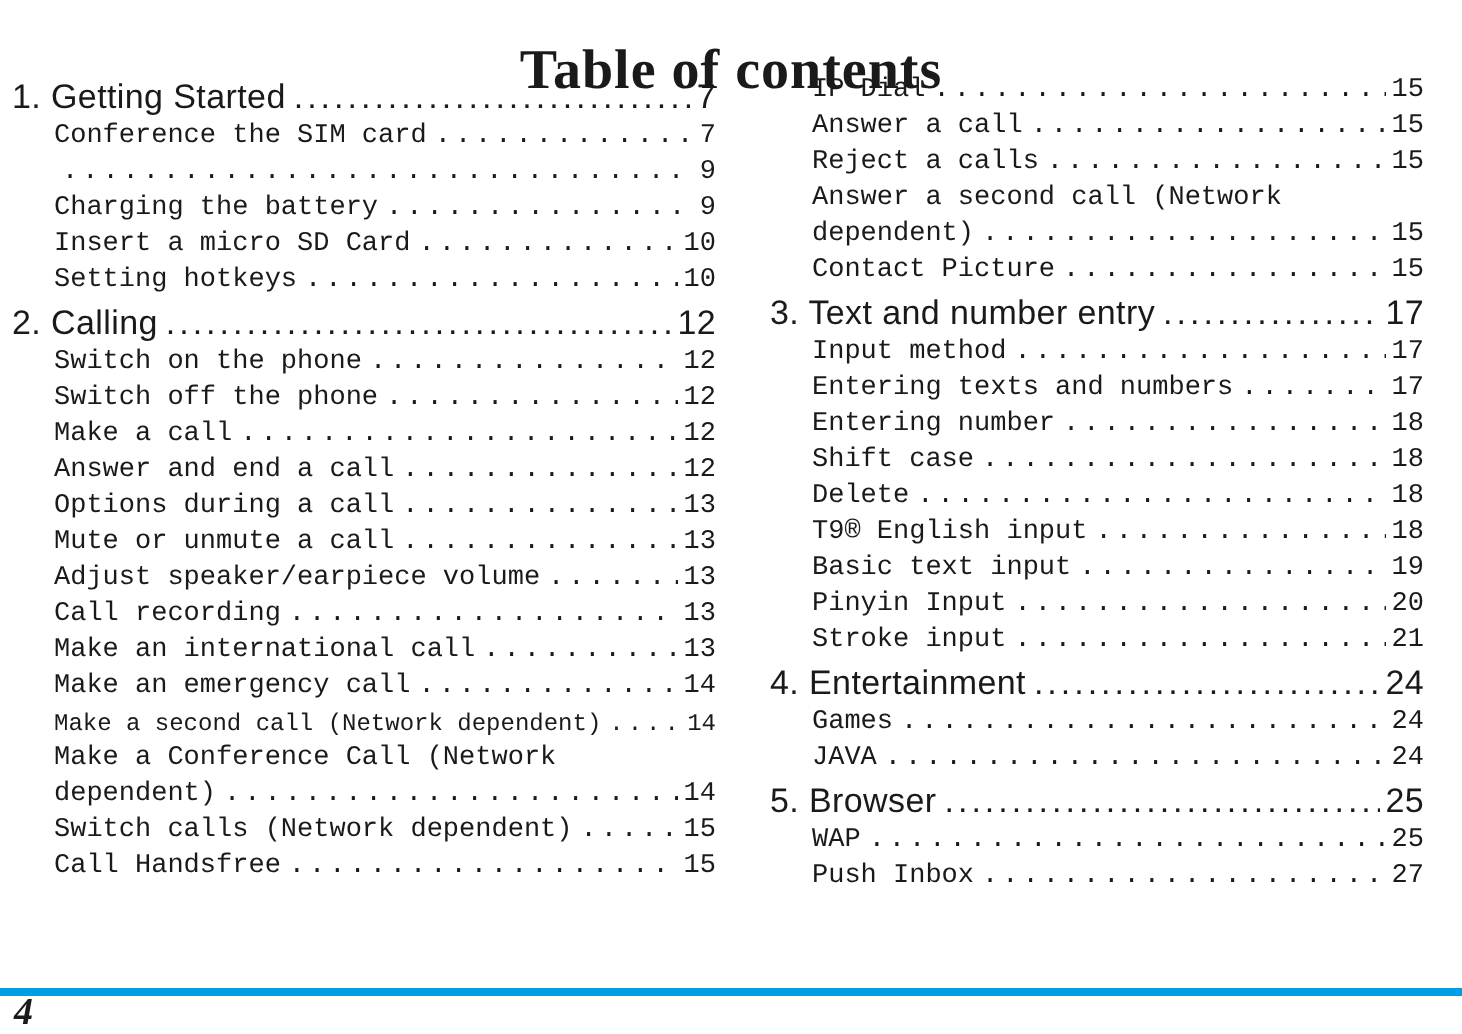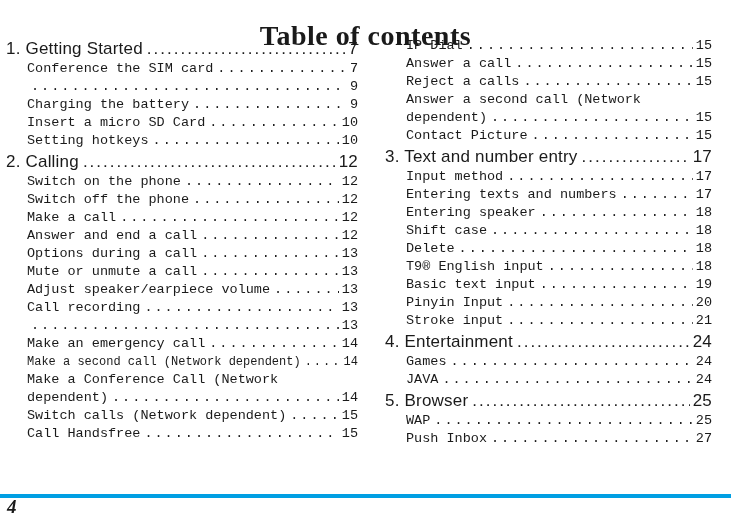--- a/index.html
+++ b/index.html
@@ -149,20 +149,21 @@
       <span class="label">Adjust speaker/earpiece volume</span>
       <span class="dots"></span>
       <span class="pg">13</span>
     </div>
     <div class="row lvl2">
       <span class="label">Call recording</span>
       <span class="dots"></span>
       <span class="pg">13</span>
     </div>
     <div class="row lvl2">
+      <span class="label">Make an international call</span>
       <span class="dots"></span>
       <span class="pg">13</span>
     </div>
     <div class="row lvl2">
       <span class="label">Make an emergency call</span>
       <span class="dots"></span>
       <span class="pg">14</span>
     </div>
     <div class="row lvl2 tight">
       <span class="label">Make a second call (Network dependent)</span>
@@ -226,21 +227,21 @@
       <span class="label">Input method</span>
       <span class="dots"></span>
       <span class="pg">17</span>
     </div>
     <div class="row lvl2">
       <span class="label">Entering texts and numbers</span>
       <span class="dots"></span>
       <span class="pg">17</span>
     </div>
     <div class="row lvl2">
-      <span class="label">Entering speaker</span>
+      <span class="label">Entering number</span>
       <span class="dots"></span>
       <span class="pg">18</span>
     </div>
     <div class="row lvl2">
       <span class="label">Shift case</span>
       <span class="dots"></span>
       <span class="pg">18</span>
     </div>
     <div class="row lvl2">
       <span class="label">Delete</span>

